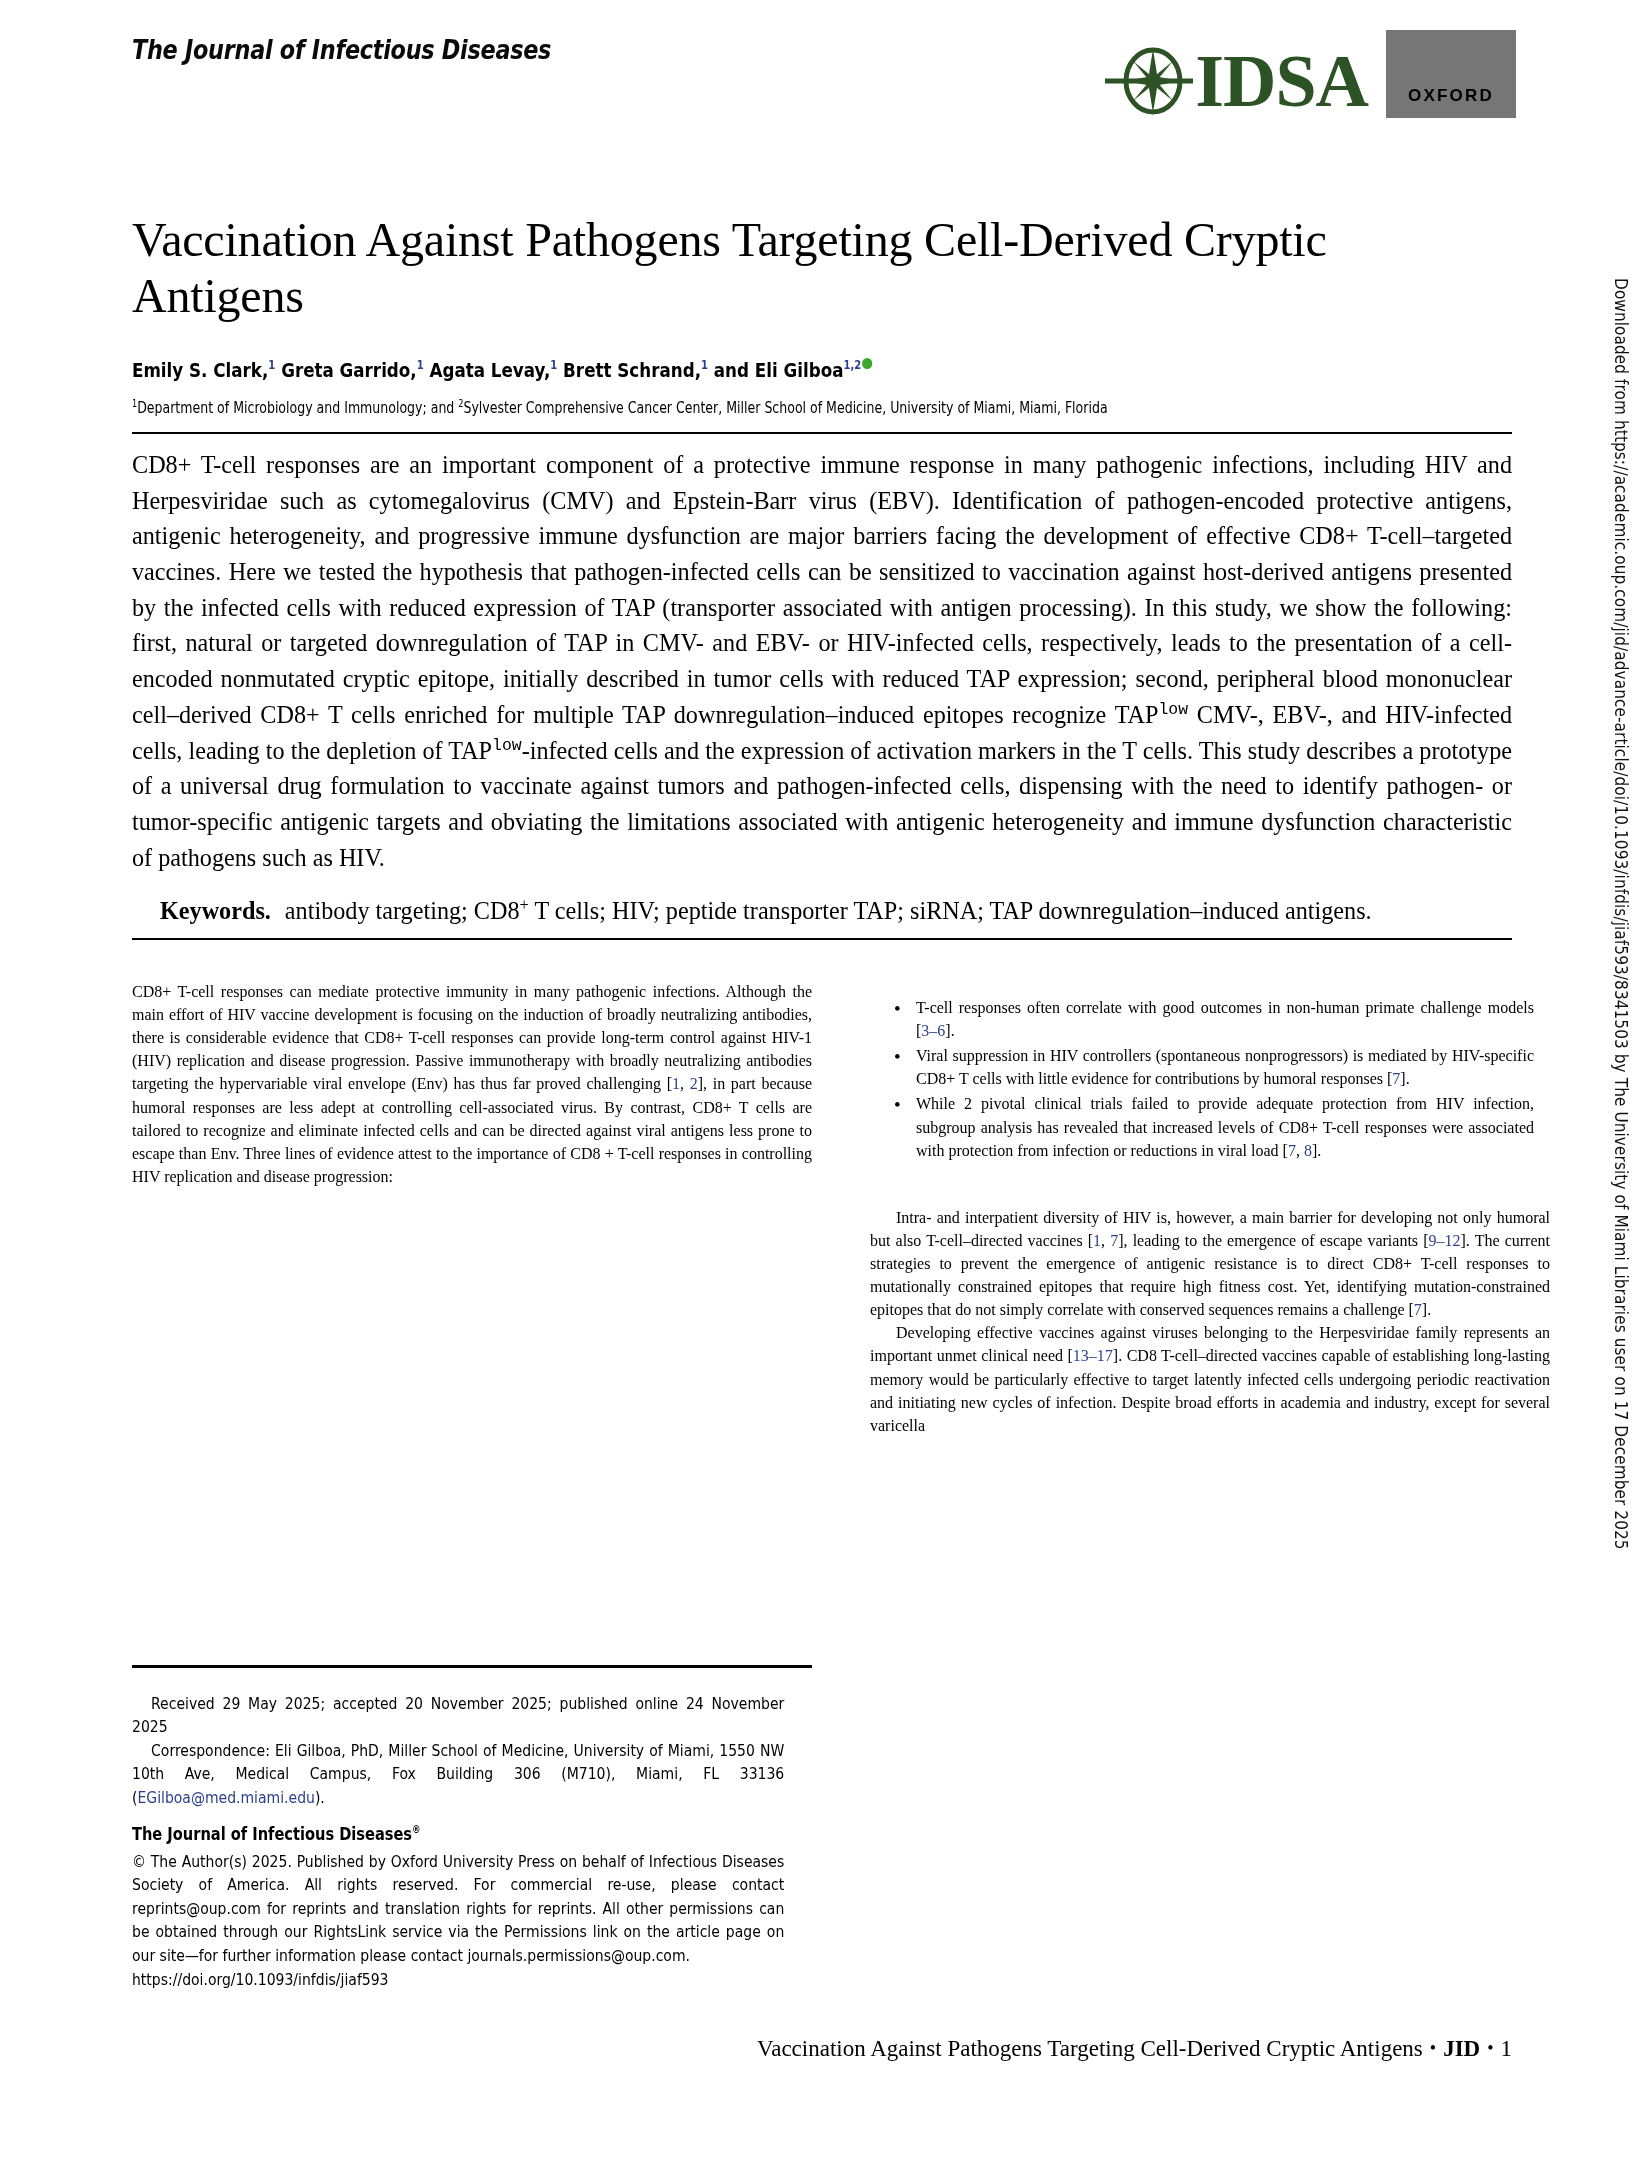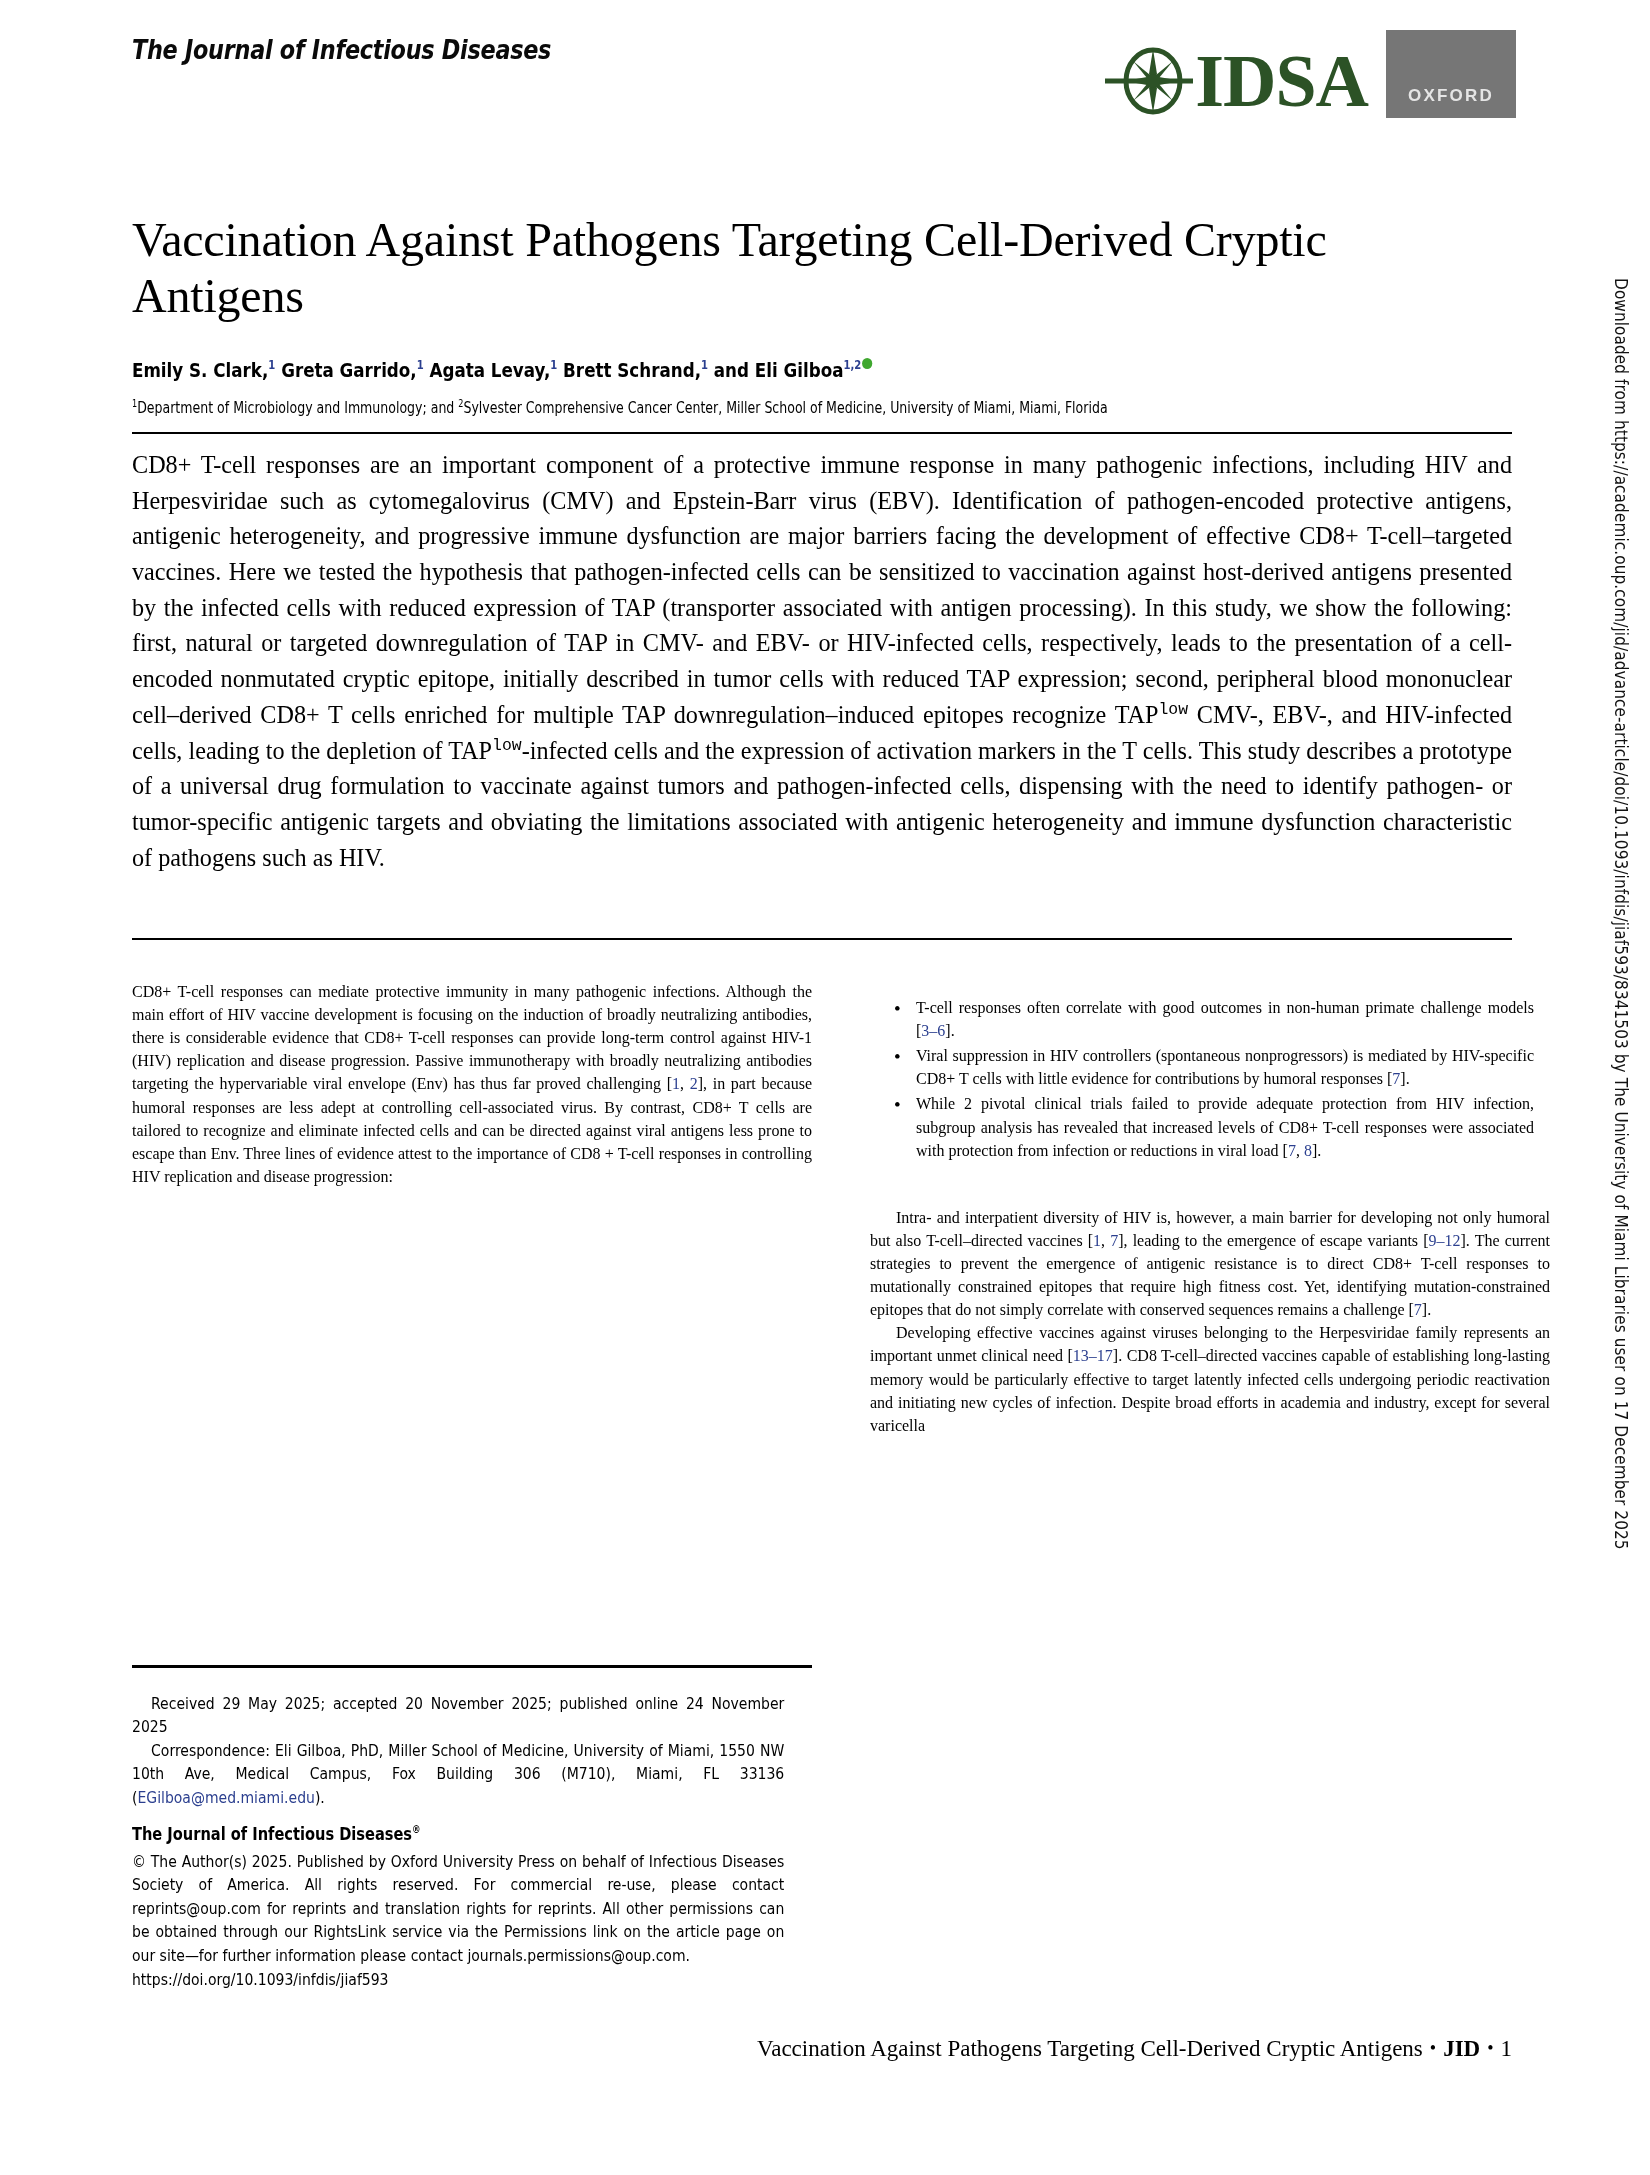--- a/index.html
+++ b/index.html
@@ -78,21 +78,21 @@
     height: 88px;
     background: #767676;
     position: relative;
   }
   .oxford-box span {
     position: absolute;
     bottom: 12px;
     left: 0;
     right: 0;
     text-align: center;
-    color: #e5e5e5;
+    color: #000000;
     font-family: "Liberation Sans", sans-serif;
     font-weight: 700;
     font-size: 17px;
     letter-spacing: 2.2px;
   }
 
   
   .title {
     position: absolute;
     left: 132px;
@@ -330,20 +330,23 @@
   <div class="title">Vaccination Against Pathogens Targeting Cell-Derived Cryptic Antigens</div>
   <div class="authors">
     <span>Emily S. Clark,<sup>1</sup> Greta Garrido,<sup>1</sup> Agata Levay,<sup>1</sup> Brett Schrand,<sup>1</sup> and Eli Gilboa<sup>1,2</sup></span><span class="orcid"></span>
   </div>
   <div class="affil"><sup>1</sup>Department of Microbiology and Immunology; and <sup>2</sup>Sylvester Comprehensive Cancer Center, Miller School of Medicine, University of Miami, Miami, Florida</div>
 
   <div class="rule-top"></div>
 
   <div class="abstract">CD8+ T-cell responses are an important component of a protective immune response in many pathogenic infections, including HIV and Herpesviridae such as cytomegalovirus (CMV) and Epstein-Barr virus (EBV). Identification of pathogen-encoded protective antigens, antigenic heterogeneity, and progressive immune dysfunction are major barriers facing the development of effective CD8+ T-cell–targeted vaccines. Here we tested the hypothesis that pathogen-infected cells can be sensitized to vaccination against host-derived antigens presented by the infected cells with reduced expression of TAP (transporter associated with antigen processing). In this study, we show the following: first, natural or targeted downregulation of TAP in CMV- and EBV- or HIV-infected cells, respectively, leads to the presentation of a cell-encoded nonmutated cryptic epitope, initially described in tumor cells with reduced TAP expression; second, peripheral blood mononuclear cell–derived CD8+ T cells enriched for multiple TAP downregulation–induced epitopes recognize TAP<sup>low</sup> CMV-, EBV-, and HIV-infected cells, leading to the depletion of TAP<sup>low</sup>-infected cells and the expression of activation markers in the T cells. This study describes a prototype of a universal drug formulation to vaccinate against tumors and pathogen-infected cells, dispensing with the need to identify pathogen- or tumor-specific antigenic targets and obviating the limitations associated with antigenic heterogeneity and immune dysfunction characteristic of pathogens such as HIV.</div>
 
+  <div class="keywords">
+    <b>Keywords.</b><span class="kw-body">antibody targeting; CD8<sup>+</sup> T cells; HIV; peptide transporter TAP; siRNA; TAP downregulation–induced antigens.</span>
+  </div>
 
   <div class="rule-bottom"></div>
 
   <div class="col col-left">
     <p>CD8+ T-cell responses can mediate protective immunity in many pathogenic infections. Although the main effort of HIV vaccine development is focusing on the induction of broadly neutralizing antibodies, there is considerable evidence that CD8+ T-cell responses can provide long-term control against HIV-1 (HIV) replication and disease progression. Passive immunotherapy with broadly neutralizing antibodies targeting the hypervariable viral envelope (Env) has thus far proved challenging [<span class="ref">1</span>, <span class="ref">2</span>], in part because humoral responses are less adept at controlling cell-associated virus. By contrast, CD8+ T cells are tailored to recognize and eliminate infected cells and can be directed against viral antigens less prone to escape than Env. Three lines of evidence attest to the importance of CD8 + T-cell responses in controlling HIV replication and disease progression:</p>
   </div>
 
   <div class="col col-right">
     <ul class="bullets">
       <li>T-cell responses often correlate with good outcomes in non-human primate challenge models [<span class="ref">3–6</span>].</li>

